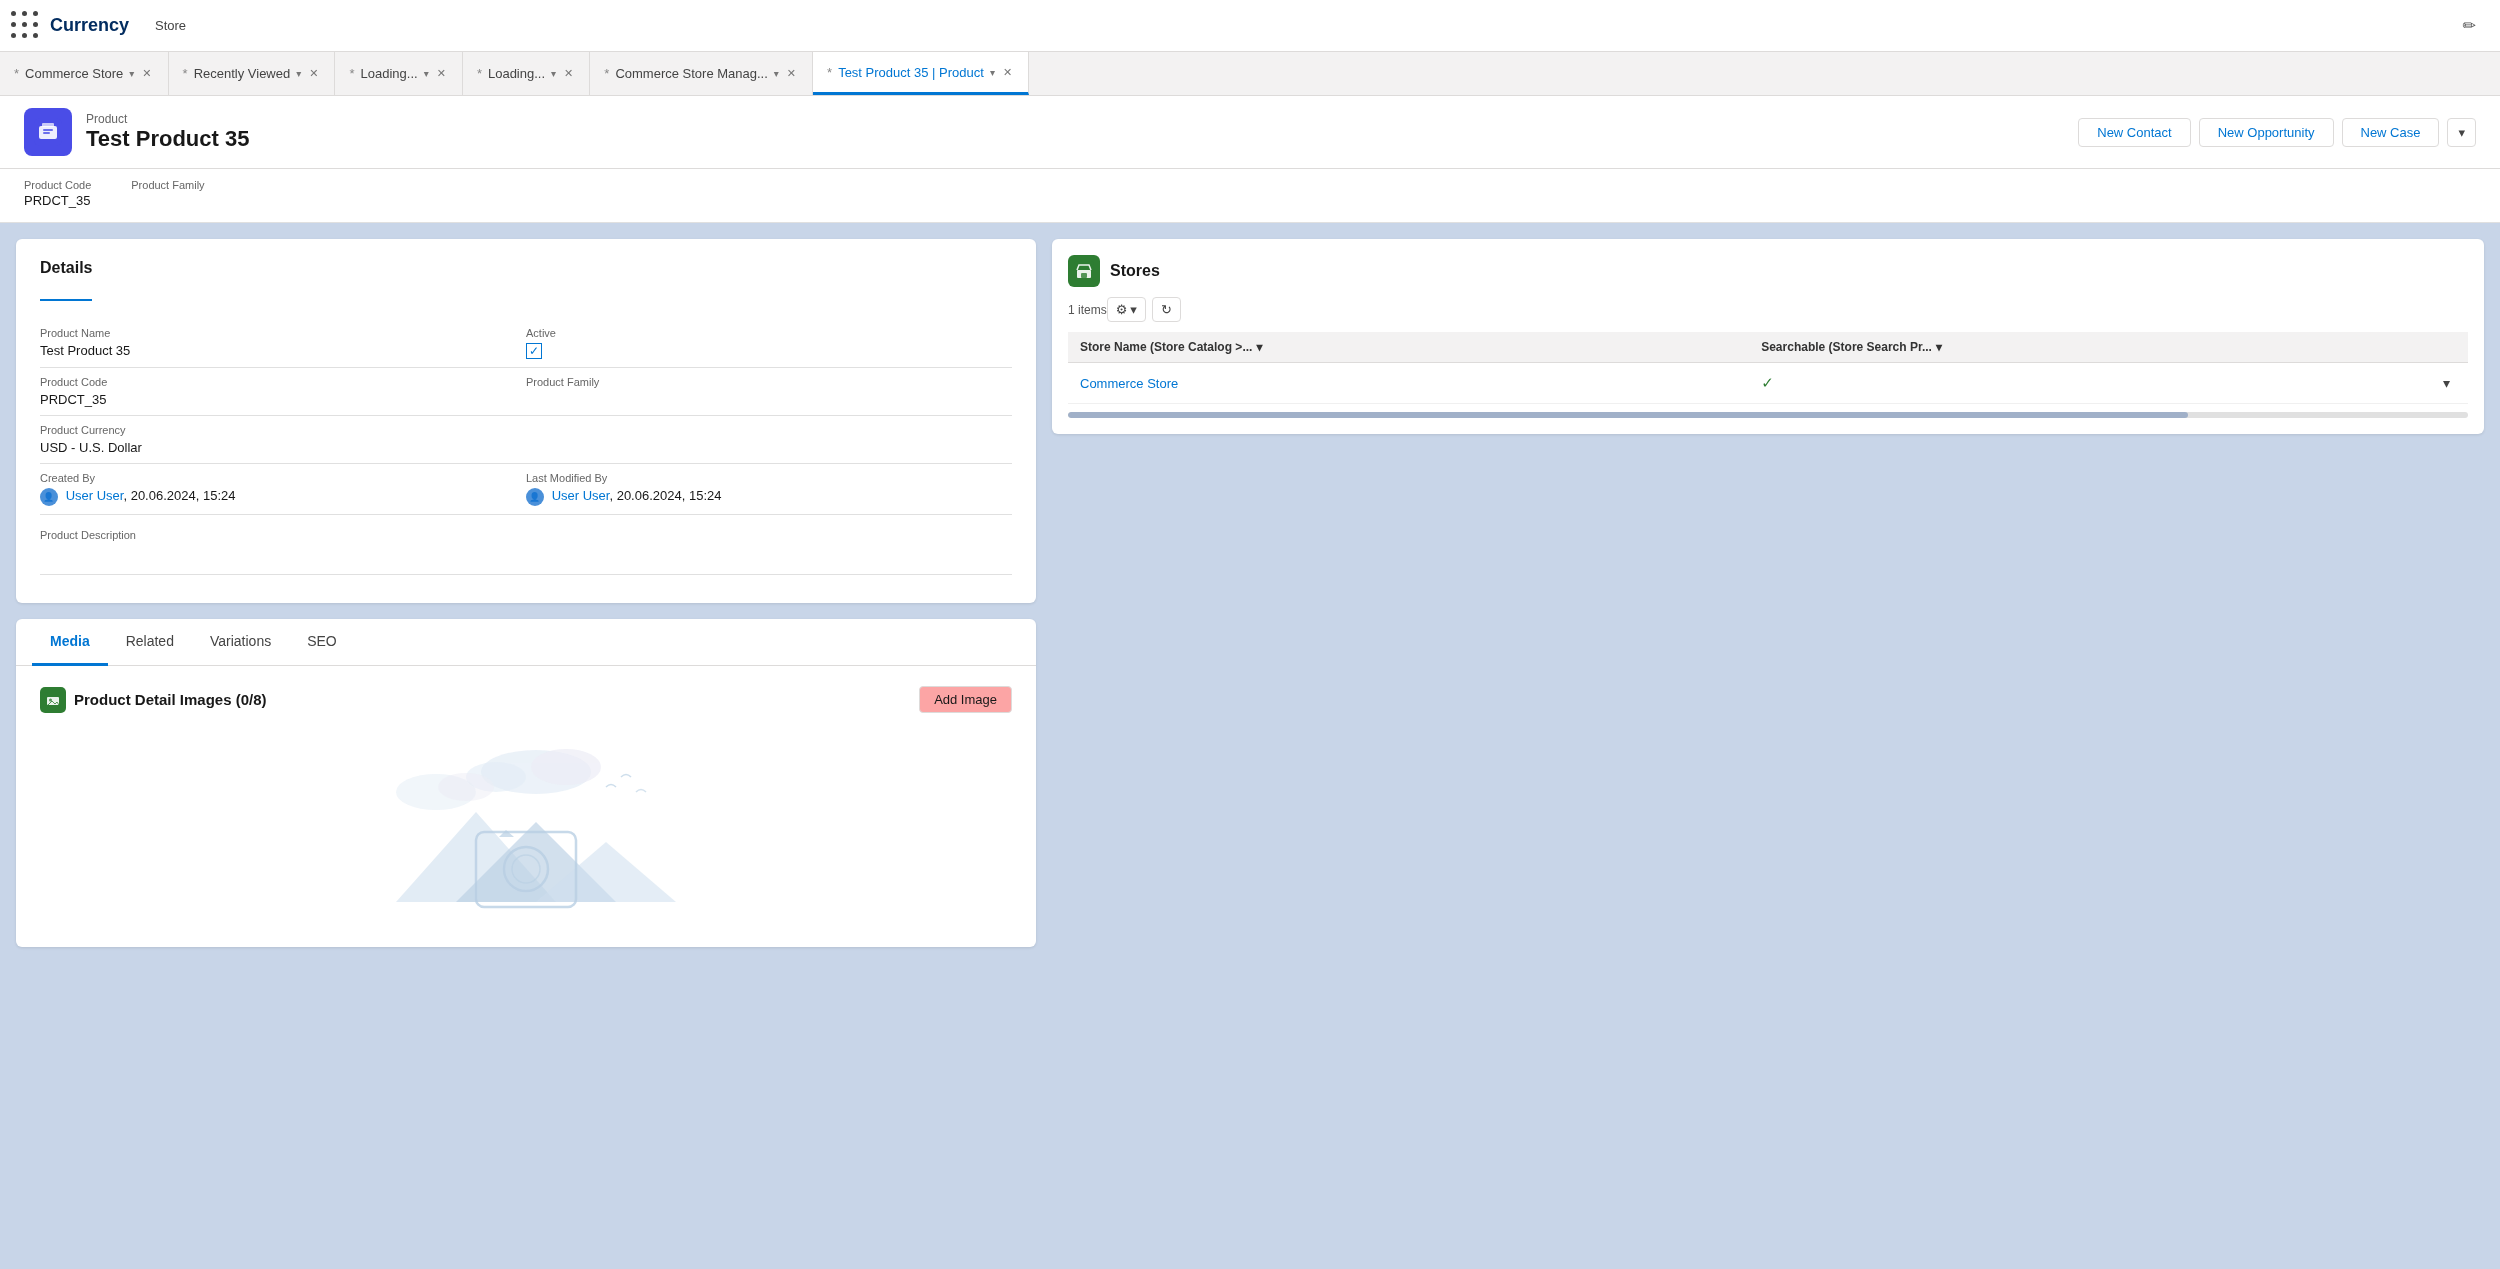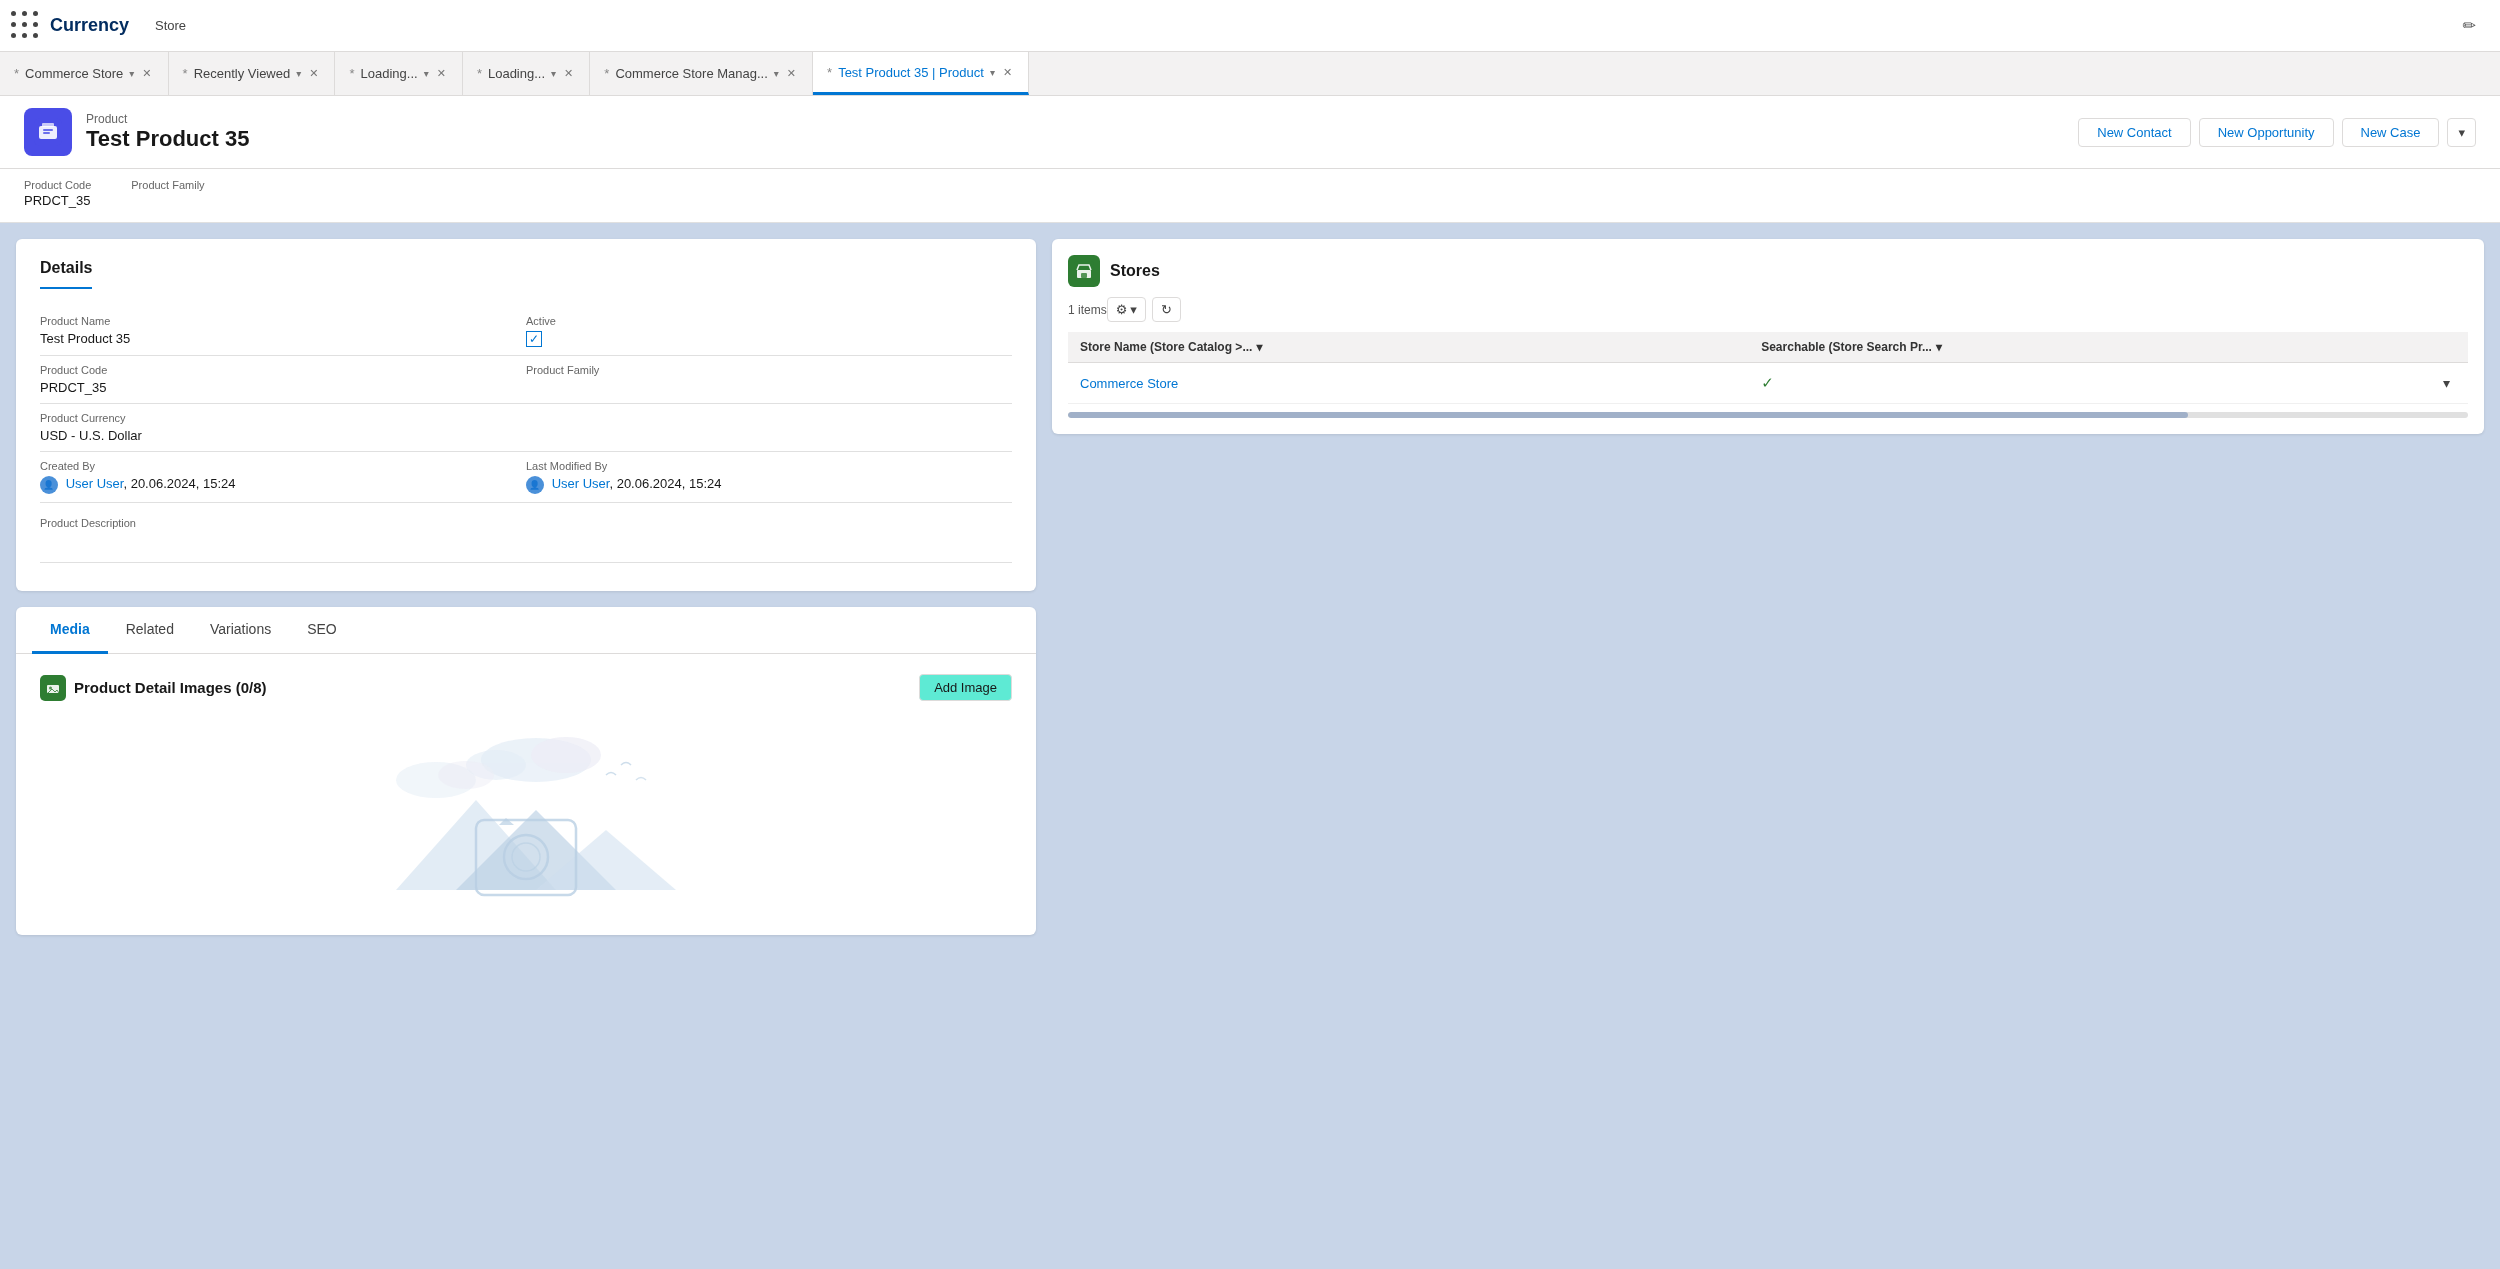--- a/index.html
+++ b/index.html
@@ -176,21 +176,21 @@
     .card {
       background: #fff;
       border-radius: 6px;
       padding: 20px 24px;
       box-shadow: 0 1px 3px rgba(0,0,0,0.1);
     }
     .card-title {
       font-size: 16px;
       font-weight: 600;
       color: #181818;
-      padding-bottom: 10px;
+      padding-bottom: 22px;
       border-bottom: 2px solid #0176d3;
       margin-bottom: 18px;
       display: inline-block;
     }
 
     .details-grid {
       display: grid;
       grid-template-columns: 1fr 1fr;
       gap: 0;
     }
@@ -287,21 +287,21 @@
     .subsection-icon {
       width: 26px; height: 26px;
       background: #2e7d32;
       border-radius: 5px;
       display: flex; align-items: center; justify-content: center;
       color: #fff;
       font-size: 13px;
     }
     .btn-add-image {
       border: 1px solid #dddbda;
-      background: #5eead4;
+      background: #fca5a5;
       color: #181818;
       padding: 5px 14px;
       border-radius: 4px;
       font-size: 13px;
       cursor: pointer;
     }
     .image-placeholder {
       display: flex;
       align-items: center;
       justify-content: center;

